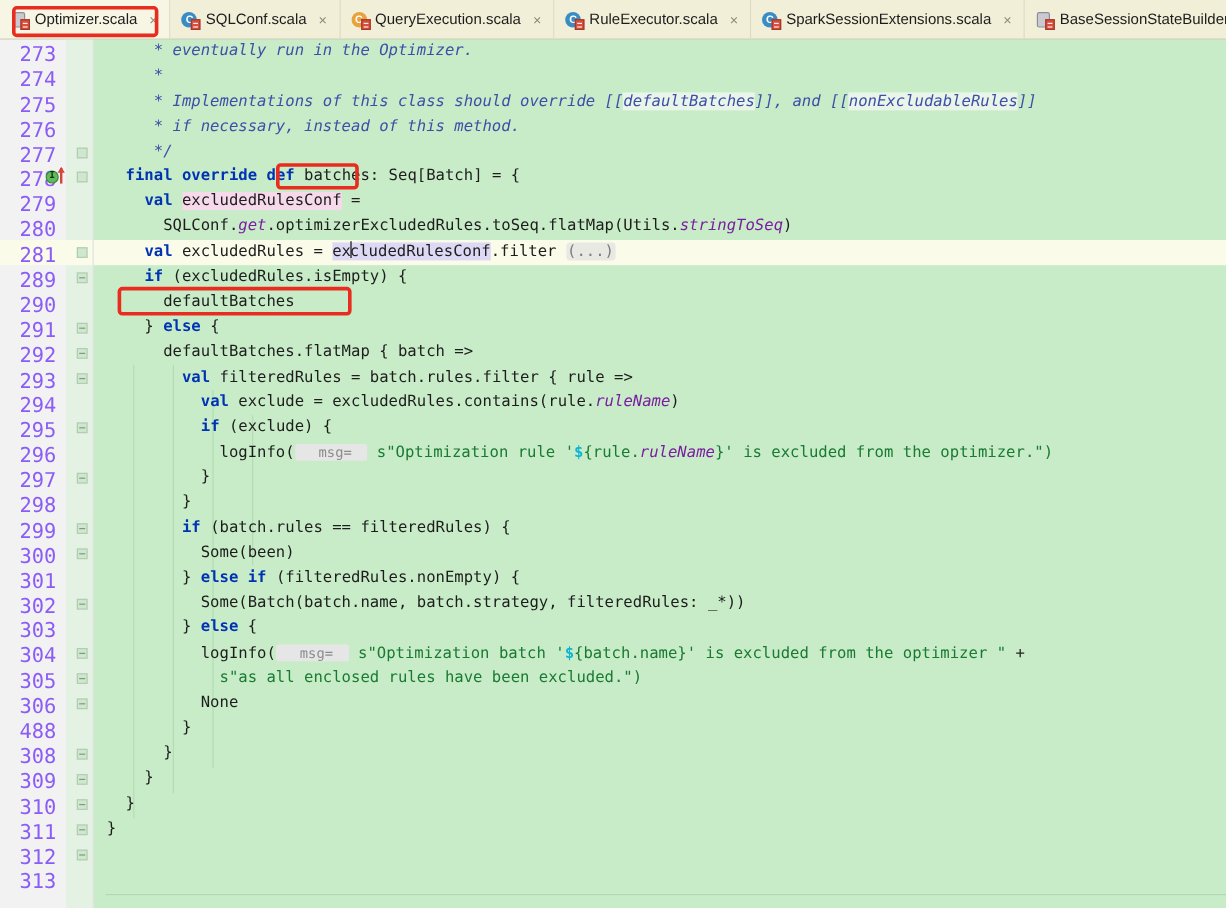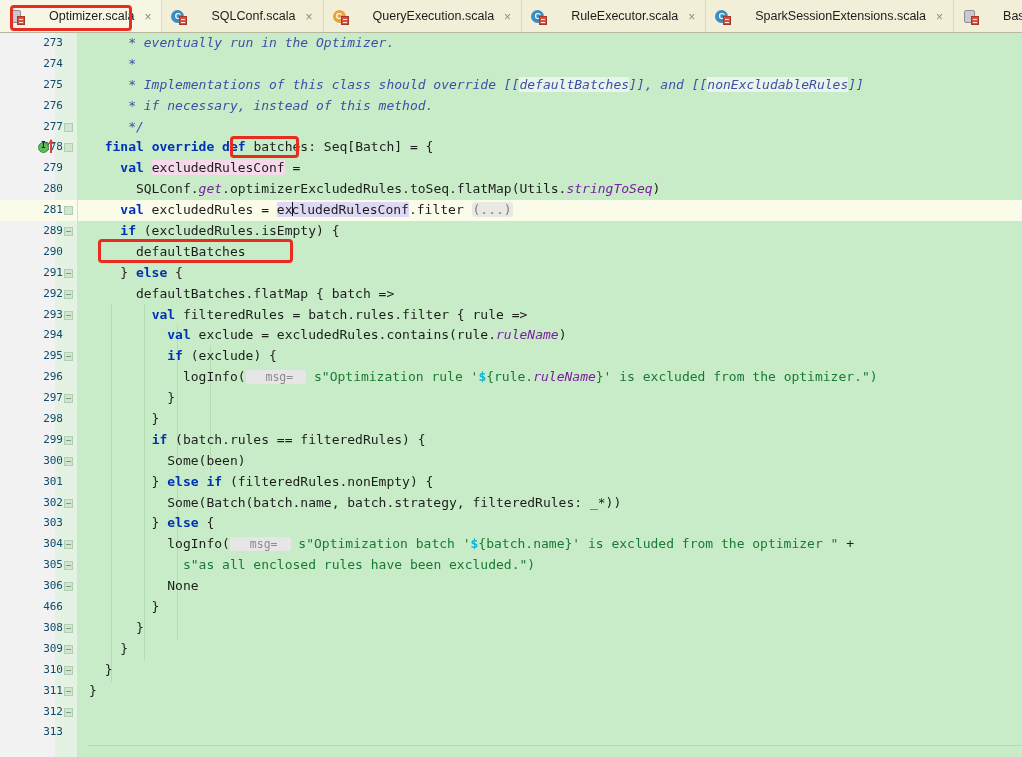--- a/index.html
+++ b/index.html
@@ -30,21 +30,21 @@
     padding: 0 8px 0 9px;
     height: 33px;
     font-size: 12.5px;
     color: #1c1c1c;
     background: #f2efd8;
     border-right: 1px solid #dcd9c2;
     cursor: default;
     flex: 0 0 auto;
   }
   .tab.active { background: #f7f5e3; }
-  .tab-title { line-height: 33px; margin-left: 20px; }
+  .tab-title { line-height: 33px; }
   .tab-close {
     color: #8d8b7a;
     font-size: 12px;
     margin-left: 3px;
     width: 11px; text-align: center;
   }
 
   
   .ficon { position: relative; width: 15px; height: 15px; flex: 0 0 15px; }
   .ficon .disc {
@@ -106,25 +106,25 @@
     background: #e3f2e3;
   }
   .gline {
     height: 20.9px;
     position: relative;
     font-size: 12.5px;
     color: #999999;
   }
   .gline.cur { background: #fbfbe9; }
   .lnum {
-    position: absolute; right: 14px; top: 3px;
+    position: absolute; right: 30px; top: 3px;
     text-align: right;
     font-family: "DejaVu Sans Mono", monospace;
-    font-size: 11px;
-    color: #0c4a6e;
+    font-size: 17px;
+    color: #8b5cf6;
   }
   
   .fold {
     position: absolute; left: 64px; top: 6px;
     width: 9px; height: 9px;
     border: 1px solid #b2cdb2;
     background: #cfe6cf;
   }
   .fold.minus::after {
     content: ""; position: absolute; left: 1px; top: 3px;
@@ -375,21 +375,21 @@
       </div>
     <div class="gline">
         <span class="lnum">305</span>
         <span class="fold minus"></span>
       </div>
     <div class="gline">
         <span class="lnum">306</span>
         <span class="fold minus"></span>
       </div>
     <div class="gline">
-        <span class="lnum">466</span>
+        <span class="lnum">488</span>
       </div>
     <div class="gline">
         <span class="lnum">308</span>
         <span class="fold minus"></span>
       </div>
     <div class="gline">
         <span class="lnum">309</span>
         <span class="fold minus"></span>
       </div>
     <div class="gline">

